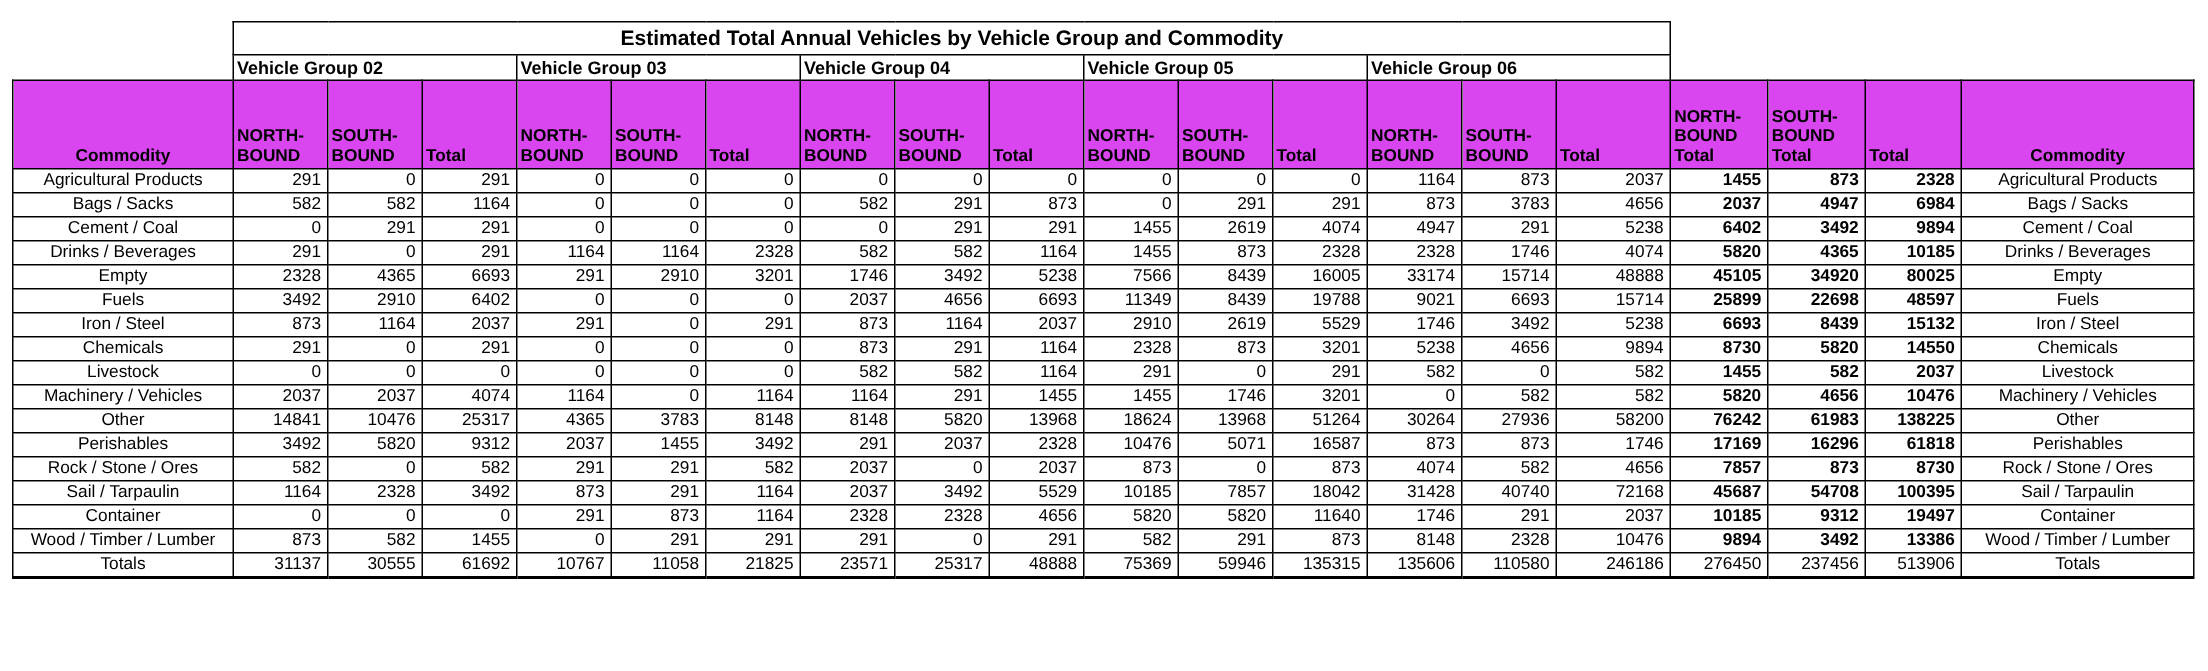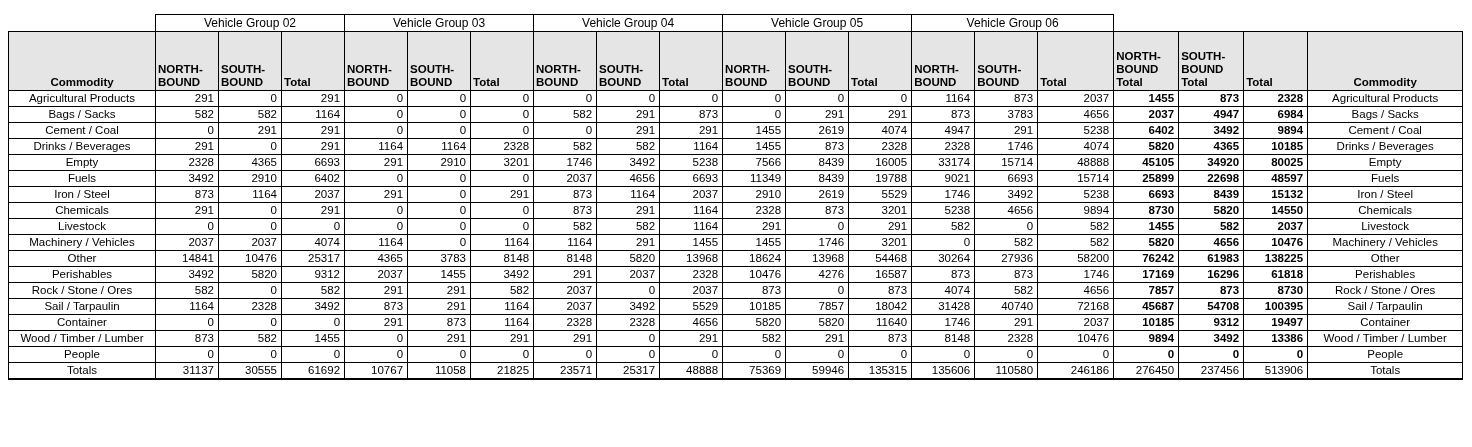--- a/index.html
+++ b/index.html
@@ -20,28 +20,28 @@
     overflow: hidden;
     white-space: nowrap;
     color: #000;
   }
   td.blank { border: none; background: #fff; }
   td.title-cell {
     font-weight: bold; text-align: center;
     font-size: 14px; height: 21px; line-height: 21px;
   }
   td.group-cell {
-    font-weight: normal; text-align: center;
+    font-weight: bold; text-align: left;
     font-size: 12px; height: 16px; line-height: 16px;
   }
   td.subtitle-cell {
     text-align: center; font-size: 12px; height: 15px; line-height: 15px;
   }
   td.hdr {
-    background: #e5e5e5;
+    background: #d946ef;
     font-weight: bold;
     vertical-align: bottom;
     font-size: 11.5px;
     line-height: 13px;
     white-space: normal;
     word-wrap: break-word;
     height: 56px;
     padding: 1px 2px 1px 2px;
   }
   td.num { text-align: right; padding-right: 4px; }
@@ -71,20 +71,25 @@
       <col style="width:63px">
         <col style="width:63px">
         <col style="width:76px">
       <col style="width:65px">
         <col style="width:65px">
         <col style="width:64px">
       <col style="width:155px">
     </colgroup>
 
     <tbody>
+        <tr>
+      <td class="blank"></td>
+      <td class="title-cell" colspan="15">Estimated Total Annual Vehicles by Vehicle Group and Commodity</td>
+      <td class="blank" colspan="4"></td>
+    </tr>
 
     <tr>
       <td class="blank"></td>
       <td class="group-cell" colspan="3">Vehicle Group 02</td>
       <td class="group-cell" colspan="3">Vehicle Group 03</td>
       <td class="group-cell" colspan="3">Vehicle Group 04</td>
       <td class="group-cell" colspan="3">Vehicle Group 05</td>
       <td class="group-cell" colspan="3">Vehicle Group 06</td>
       <td class="blank" colspan="4"></td>
     </tr>
@@ -341,42 +346,42 @@
           <td class="num">10476</td>
           <td class="num">25317</td>
           <td class="num">4365</td>
           <td class="num">3783</td>
           <td class="num">8148</td>
           <td class="num">8148</td>
           <td class="num">5820</td>
           <td class="num">13968</td>
           <td class="num">18624</td>
           <td class="num">13968</td>
-          <td class="num">54468</td>
+          <td class="num">51264</td>
           <td class="num">30264</td>
           <td class="num">27936</td>
           <td class="num">58200</td>
           <td class="num bold">76242</td>
           <td class="num bold">61983</td>
           <td class="num bold">138225</td>
           <td class="name">Other</td>
         </tr>
         <tr>
           <td class="name">Perishables</td>
           <td class="num">3492</td>
           <td class="num">5820</td>
           <td class="num">9312</td>
           <td class="num">2037</td>
           <td class="num">1455</td>
           <td class="num">3492</td>
           <td class="num">291</td>
           <td class="num">2037</td>
           <td class="num">2328</td>
           <td class="num">10476</td>
-          <td class="num">4276</td>
+          <td class="num">5071</td>
           <td class="num">16587</td>
           <td class="num">873</td>
           <td class="num">873</td>
           <td class="num">1746</td>
           <td class="num bold">17169</td>
           <td class="num bold">16296</td>
           <td class="num bold">61818</td>
           <td class="name">Perishables</td>
         </tr>
         <tr>
@@ -459,42 +464,20 @@
           <td class="num">582</td>
           <td class="num">291</td>
           <td class="num">873</td>
           <td class="num">8148</td>
           <td class="num">2328</td>
           <td class="num">10476</td>
           <td class="num bold">9894</td>
           <td class="num bold">3492</td>
           <td class="num bold">13386</td>
           <td class="name">Wood / Timber / Lumber</td>
-        </tr>
-        <tr>
-          <td class="name">People</td>
-          <td class="num">0</td>
-          <td class="num">0</td>
-          <td class="num">0</td>
-          <td class="num">0</td>
-          <td class="num">0</td>
-          <td class="num">0</td>
-          <td class="num">0</td>
-          <td class="num">0</td>
-          <td class="num">0</td>
-          <td class="num">0</td>
-          <td class="num">0</td>
-          <td class="num">0</td>
-          <td class="num">0</td>
-          <td class="num">0</td>
-          <td class="num">0</td>
-          <td class="num bold">0</td>
-          <td class="num bold">0</td>
-          <td class="num bold">0</td>
-          <td class="name">People</td>
         </tr>
         <tr class="totals-row">
           <td class="name bold">Totals</td>
           <td class="num bold">31137</td>
           <td class="num bold">30555</td>
           <td class="num bold">61692</td>
           <td class="num bold">10767</td>
           <td class="num bold">11058</td>
           <td class="num bold">21825</td>
           <td class="num bold">23571</td>

